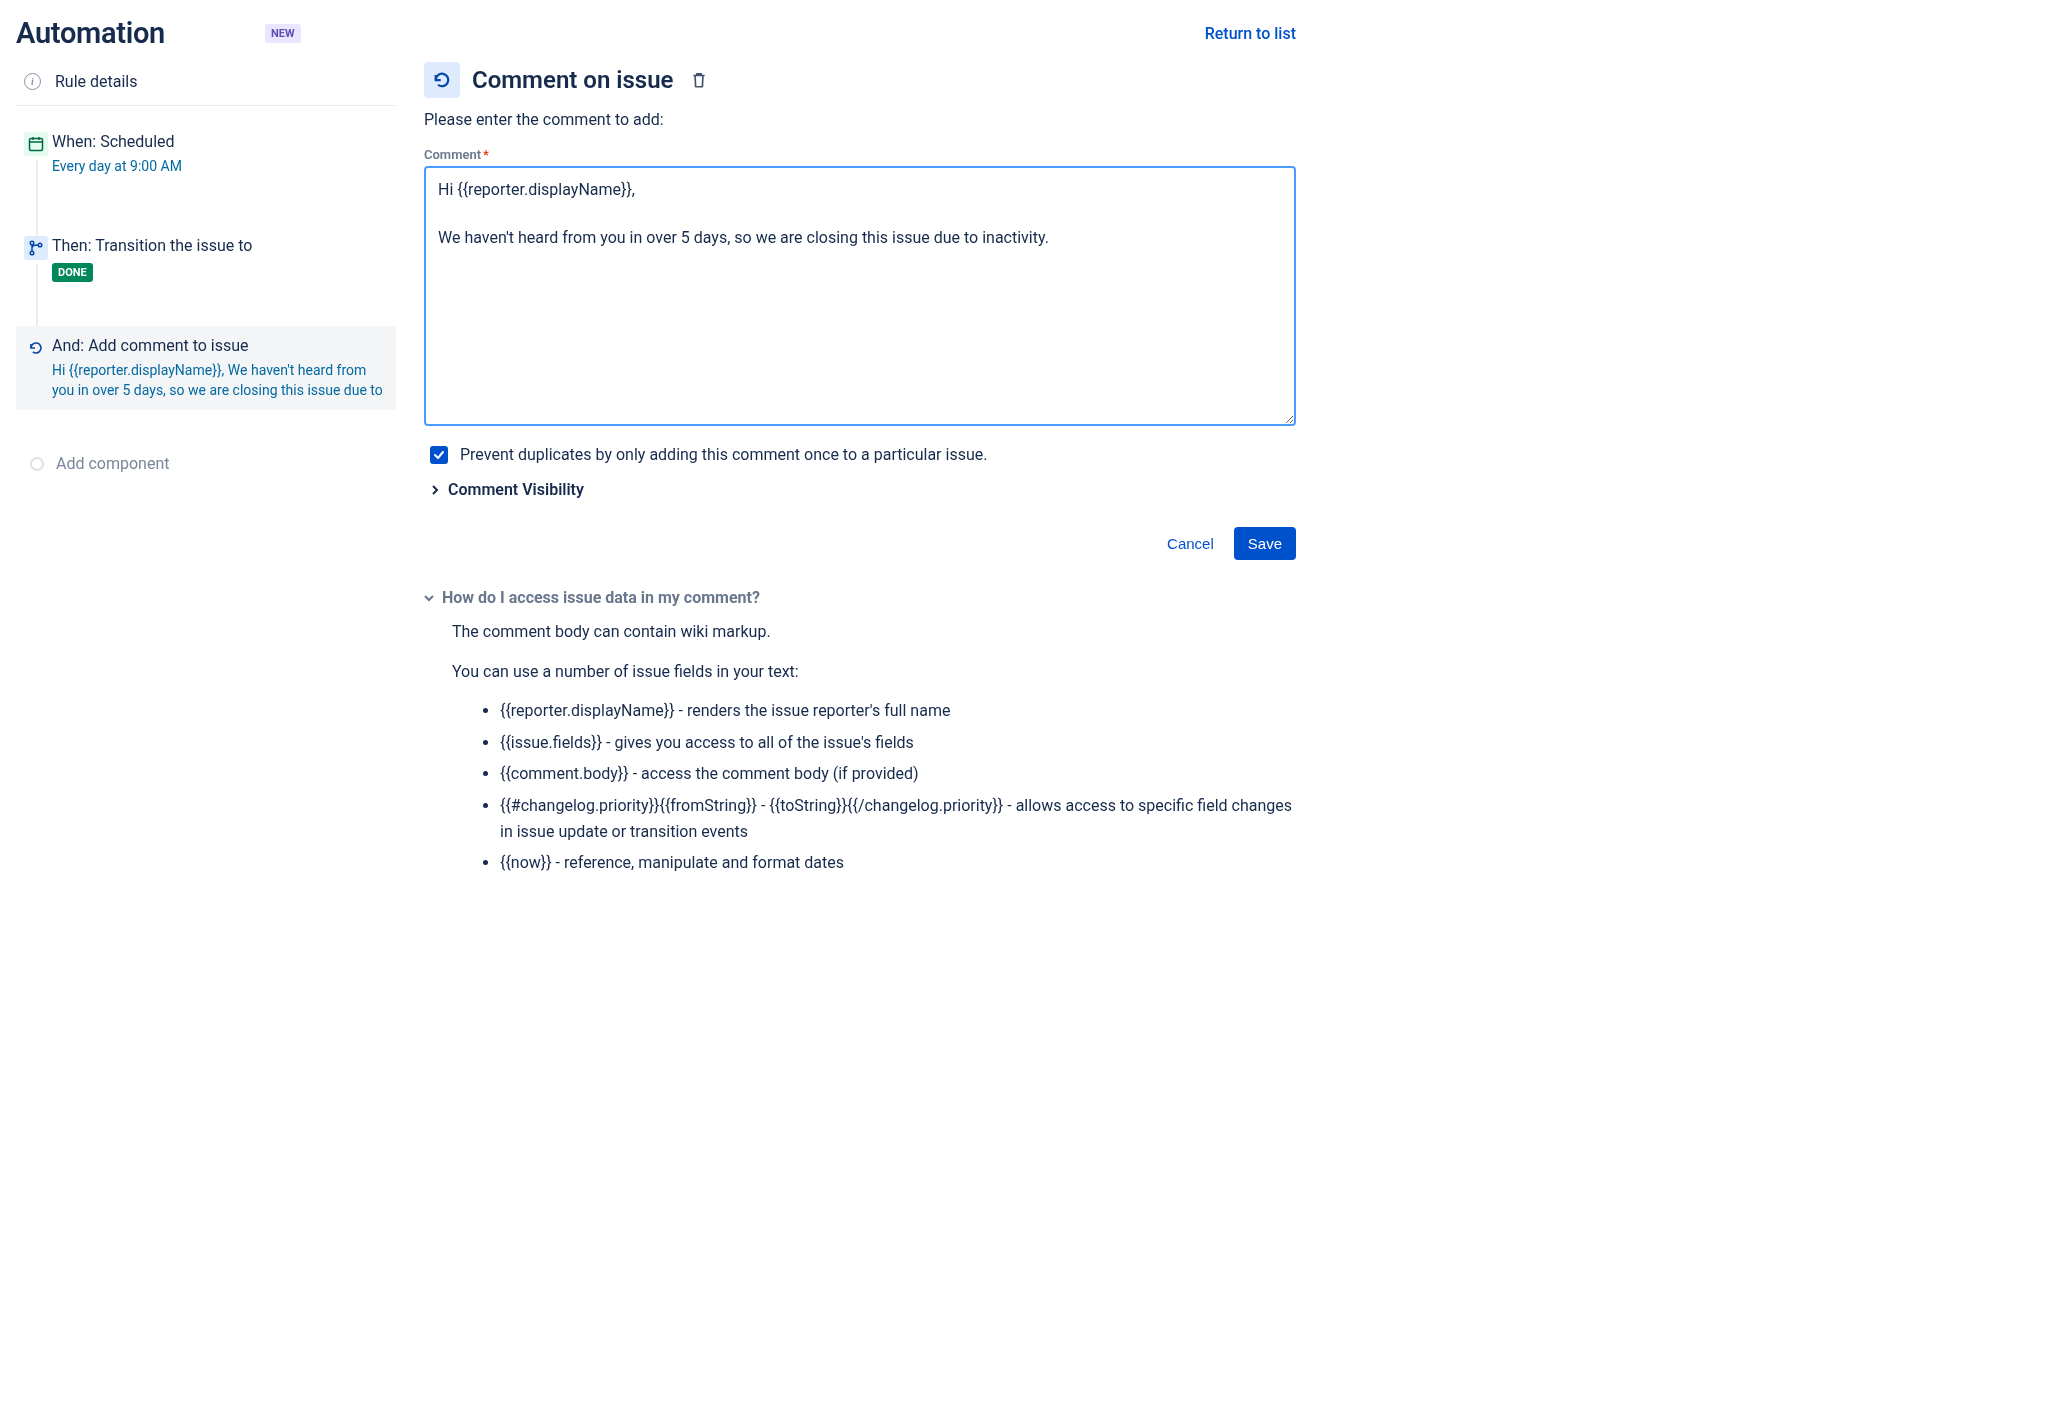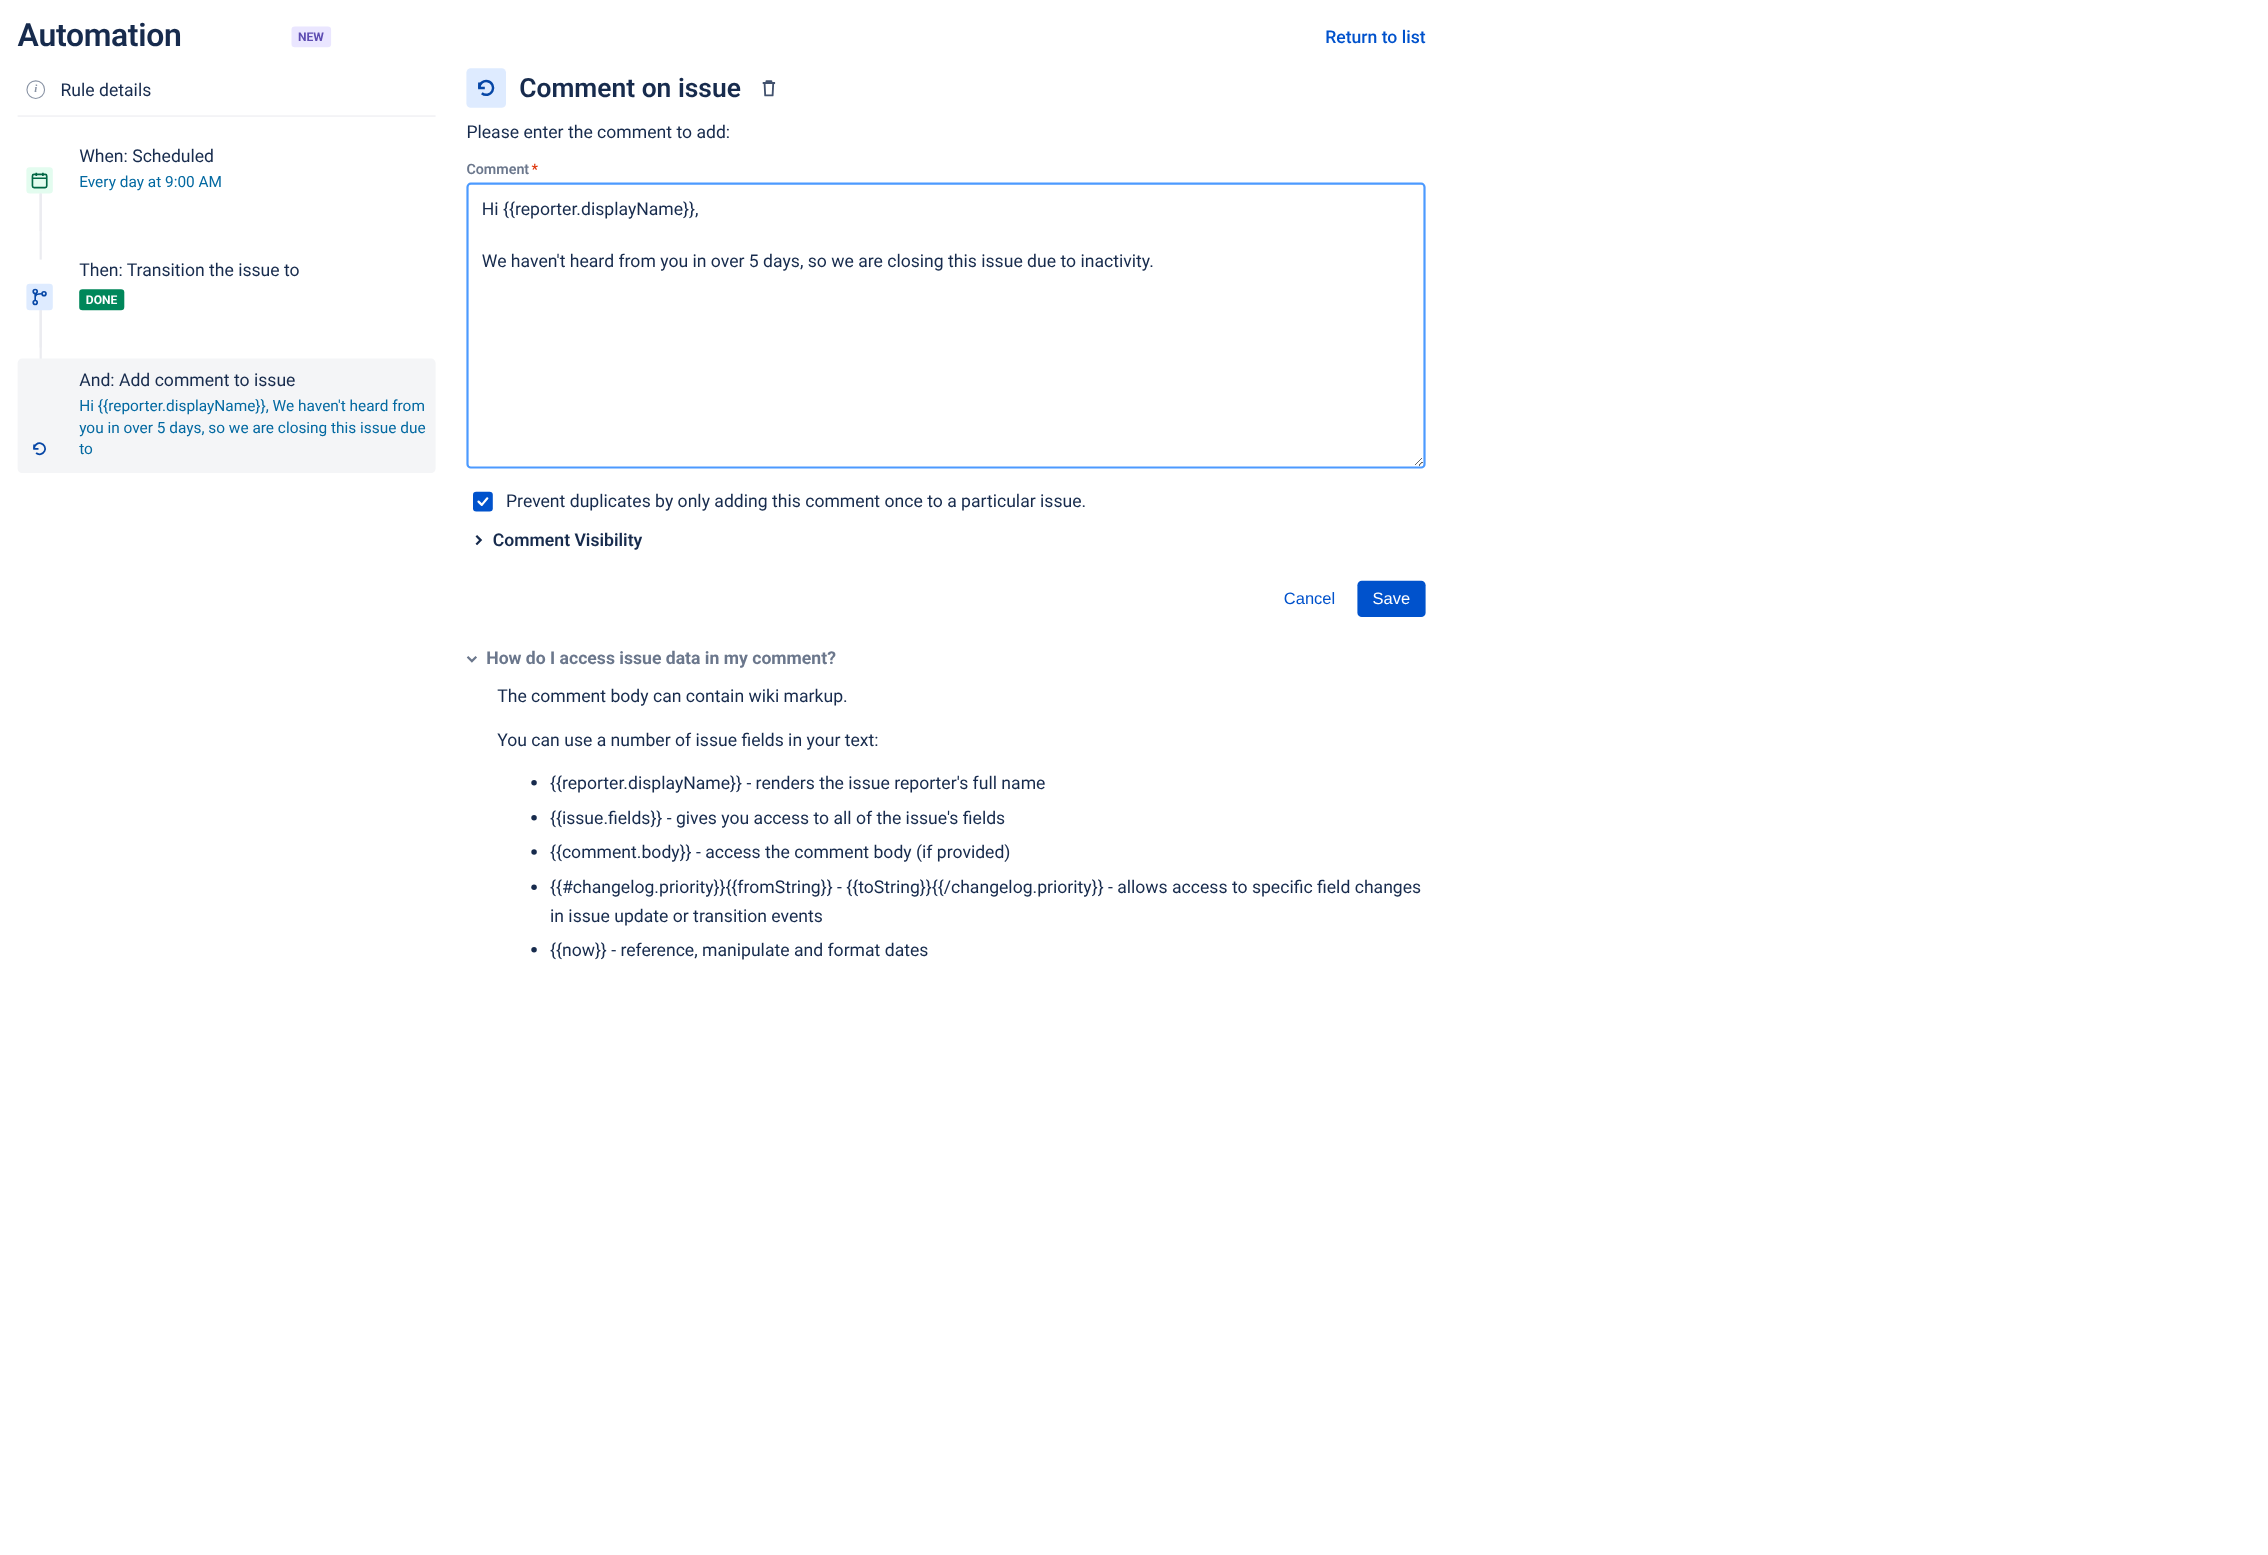--- a/index.html
+++ b/index.html
@@ -52,24 +52,23 @@
     cursor: pointer;
   }
   .info-icon {
     width: 17px; height: 17px; border: 1.5px solid #8993A4; border-radius: 50%;
     display: inline-flex; align-items: center; justify-content: center;
     font-size: 10px; color: #8993A4; font-weight: 700; font-family: Georgia, serif;
     font-style: italic;
   }
   .steps { position: relative; padding-left: 0; margin-top: 16px; }
   .step {
-    display: flex; gap: 24px; padding: 10px 8px;
+    display: flex; gap: 4px; padding: 10px 8px;
     border-radius: 4px; position: relative;
     cursor: pointer;
-    align-items: flex-end;
   }
   .step.selected { background: #F4F5F7; }
   .step .vline {
     position: absolute; left: 20px; top: 38px; bottom: -24px;
     width: 2px; background: #EBECF0; z-index: 0;
   }
   .step:last-of-type .vline { display: none; }
   .step-icon-wrap {
     width: 24px; height: 24px; border-radius: 3px;
     display: flex; align-items: center; justify-content: center;
@@ -212,20 +211,24 @@
                 <path d="M3 8 a5 5 0 1 1 1.8 3.8" fill="none" stroke="#0747A6" stroke-width="1.6"></path>
                 <path d="M3 4 L3 8 L7 8" fill="none" stroke="#0747A6" stroke-width="1.6"></path>
               </svg>
           </div>
           <div class="step-body">
             <div class="step-title">And: Add comment to issue</div>
             <div class="step-sub">Hi {{reporter.displayName}}, We haven't heard from you in over 5 days, so we are closing this issue due to</div>
           </div>
         </div>
 
+        <div class="add-component">
+          <span class="add-dot"></span>
+          <span>Add component</span>
+        </div>
       </div>
     </div>
 
     <div class="main">
       <div class="main-header">
         <div class="main-icon-box">
           <svg width="20" height="20" viewBox="0 0 16 16">
               <path d="M3 8 a5 5 0 1 1 1.8 3.8" fill="none" stroke="#0747A6" stroke-width="1.8"></path>
               <path d="M3 4 L3 8 L7 8" fill="none" stroke="#0747A6" stroke-width="1.8"></path>
             </svg>

